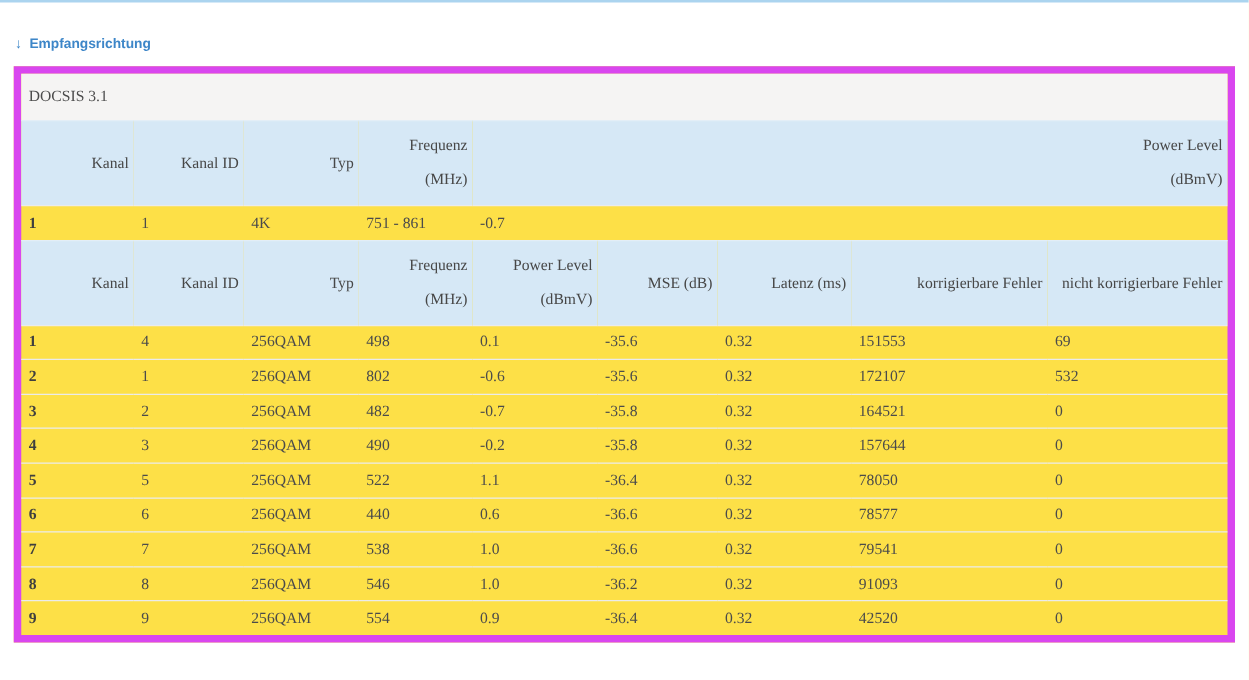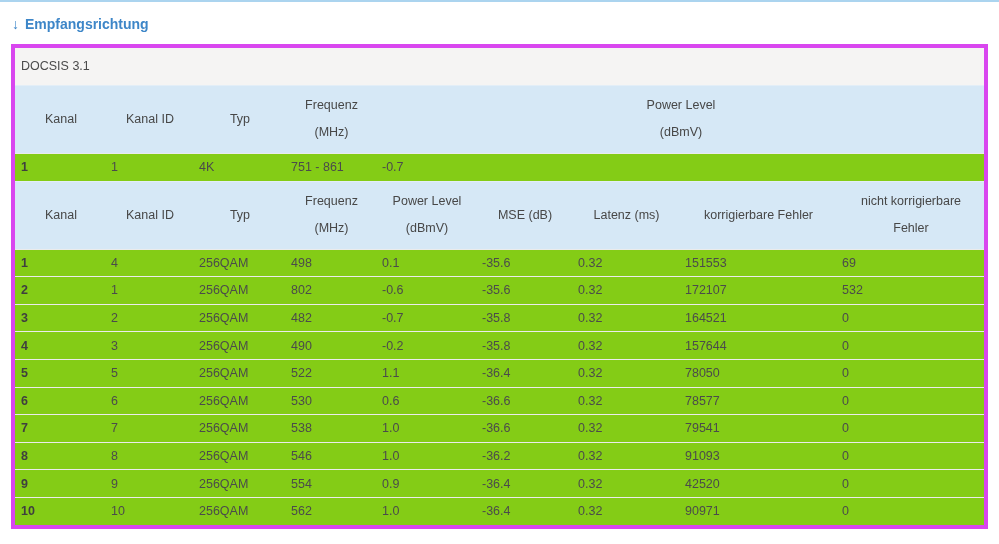--- a/index.html
+++ b/index.html
@@ -10,34 +10,35 @@
     background: #ffffff;
     font-family: "Liberation Sans", sans-serif;
     color: #4b4b4b;
   }
   .top-line {
     height: 2px;
     width: 100%;
     background: #abd4ef;
   }
   .page-title {
-    margin: 14px 12px 12px 12px;
-    font-size: 14px;
+    margin: 27px 12px 12px 12px;
+    font-size: 11px;
     font-weight: bold;
     color: #3d86c8;
     cursor: pointer;
   }
   .page-title .arrow {
     font-weight: bold;
     margin-right: 6px;
   }
   .panel {
     margin: 0 11px;
-    border: 4px solid #d946ef;
-    background: #84cc16;
+    border: 6px solid #d946ef;
+    background: #fde047;
+    font-family: Liberation Serif, serif;
   }
   table.channel-table {
     width: 100%;
     border-collapse: collapse;
     table-layout: fixed;
     font-size: 12.5px;
   }
   table.channel-table + table.channel-table {
     border-top: 1px solid #dcdcdc;
   }
@@ -47,21 +48,21 @@
     color: #4b4b4b;
     padding: 0 0 0 6px;
     vertical-align: middle;
     font-size: 12.5px;
   }
   .head-row th {
     height: 68px;
     background: #d6e8f6;
     color: #474747;
     font-weight: normal;
-    text-align: center;
+    text-align: right;
     vertical-align: middle;
     padding: 0 4px 0 6px;
     white-space: pre-line;
     line-height: 27px;
     border-top: 1px solid #e3eef7;
   }
   .data-row th, .data-row td {
     height: 27.6px;
     vertical-align: middle;
     text-align: left;
@@ -198,21 +199,21 @@
           <td>1.1</td>
           <td>-36.4</td>
           <td>0.32</td>
           <td>78050</td>
           <td>0</td>
         </tr>
         <tr class="data-row">
           <th class="row-head">6</th>
           <td>6</td>
           <td>256QAM</td>
-          <td>530</td>
+          <td>440</td>
           <td>0.6</td>
           <td>-36.6</td>
           <td>0.32</td>
           <td>78577</td>
           <td>0</td>
         </tr>
         <tr class="data-row">
           <th class="row-head">7</th>
           <td>7</td>
           <td>256QAM</td>
@@ -238,27 +239,16 @@
           <th class="row-head">9</th>
           <td>9</td>
           <td>256QAM</td>
           <td>554</td>
           <td>0.9</td>
           <td>-36.4</td>
           <td>0.32</td>
           <td>42520</td>
           <td>0</td>
         </tr>
-        <tr class="data-row">
-          <th class="row-head">10</th>
-          <td>10</td>
-          <td>256QAM</td>
-          <td>562</td>
-          <td>1.0</td>
-          <td>-36.4</td>
-          <td>0.32</td>
-          <td>90971</td>
-          <td>0</td>
-        </tr>
       </tbody>
     </table>
 
 </div>
 
 </body></html>

